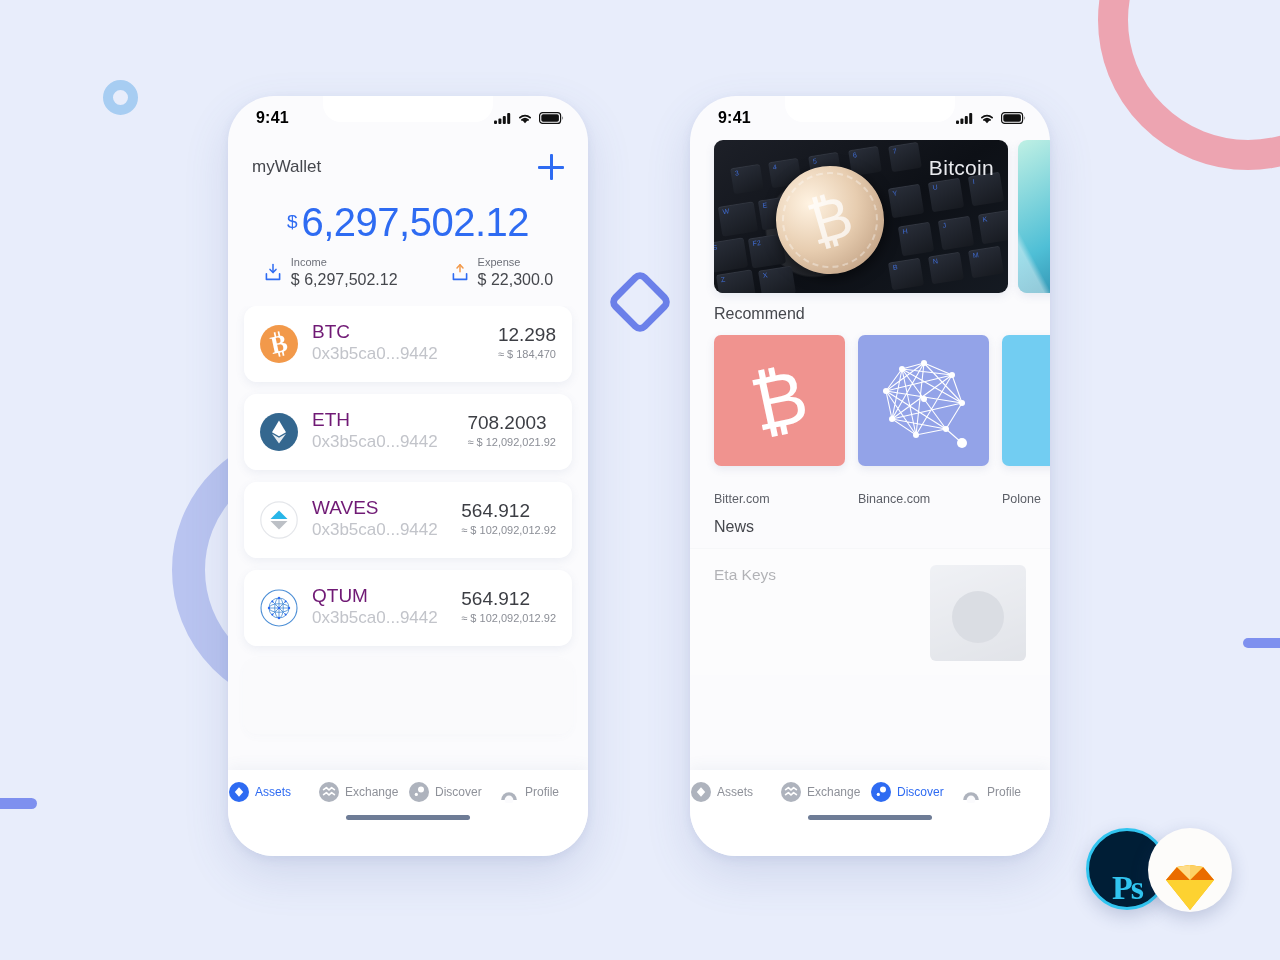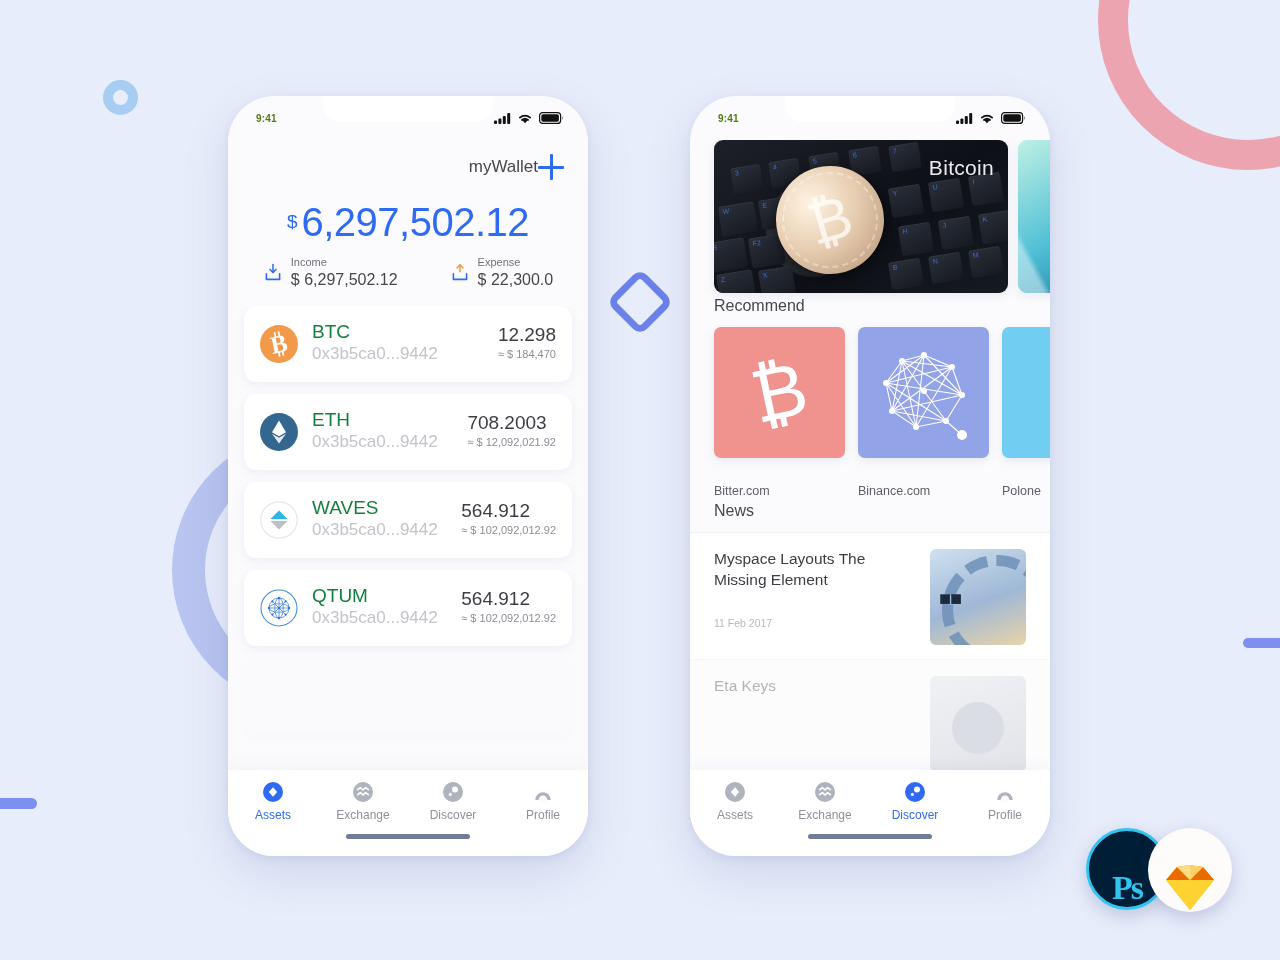--- a/index.html
+++ b/index.html
@@ -62,27 +62,27 @@
     z-index: 12;
   }
 
   
   .statusbar {
     height: 44px; flex: 0 0 44px;
     display: flex; align-items: center; justify-content: space-between;
     padding: 0 24px 0 28px; box-sizing: border-box;
     position: relative; z-index: 11;
   }
-  .sb-time { font-size: 10px; font-weight: bold; color: #4d7c0f; letter-spacing: .2px; }
+  .sb-time { font-size: 16px; font-weight: bold; color: #000000; letter-spacing: .2px; }
   .sb-icons { display: flex; align-items: center; gap: 6px; }
 
   
   .navrow {
     flex: 0 0 auto; height: 54px;
-    display: flex; align-items: center; justify-content: flex-end;
+    display: flex; align-items: center; justify-content: space-between;
     padding: 0 24px; box-sizing: border-box;
   }
   .nav-title { font-size: 17px; color: #45474d; }
   .plus-btn {
     width: 26px; height: 26px; position: relative; cursor: pointer;
   }
   .plus-btn::before, .plus-btn::after {
     content: ""; position: absolute; background: #2e6bf2; border-radius: 1px;
   }
   .plus-btn::before { left: 0; top: 11.5px; width: 26px; height: 3px; }
@@ -110,40 +110,40 @@
     flex: 1 1 auto; padding: 0 16px; position: relative; overflow: hidden;
   }
   .asset-card {
     background: #ffffff; border-radius: 13px;
     box-shadow: 0 3px 10px rgba(90,110,160,.09);
     height: 76px; margin-bottom: 12px;
     display: flex; align-items: center; padding: 0 16px; box-sizing: border-box;
   }
   .coin-icon { width: 38px; height: 38px; flex: 0 0 38px; margin-right: 14px; }
   .coin-meta { flex: 1 1 auto; min-width: 0; }
-  .coin-sym { font-size: 19px; color: #15803d; line-height: 1.1; }
+  .coin-sym { font-size: 19px; color: #701a75; line-height: 1.1; }
   .coin-addr { font-size: 17px; color: #c2c4ca; line-height: 1.3; }
   .coin-nums { text-align: left; flex: 0 0 auto; }
   .coin-amt { font-size: 19px; color: #3c3e44; line-height: 1.1; }
   .coin-fiat { font-size: 11px; color: #8b8e96; line-height: 1.5; }
   .asset-card.ghost {
     opacity: .5; box-shadow: 0 3px 10px rgba(90,110,160,.05);
     background: #fafafc;
   }
 
   
   .tabbar {
     flex: 0 0 auto; height: 86px; background: #ffffff;
     box-shadow: 0 -3px 14px rgba(90,110,160,.07);
     display: flex; flex-direction: column; justify-content: flex-start;
     padding-top: 11px; box-sizing: border-box; position: relative; z-index: 10;
   }
   .tabs { display: flex; }
   .tab {
-    flex: 1; display: flex; flex-direction: column;
+    flex: 1; display: flex; flex-direction: row;
     align-items: center; gap: 5px; cursor: pointer;
   }
   .tab-label { font-size: 12px; color: #8e9199; }
   .tab.active .tab-label { color: #2e6bf2; }
   .home-ind {
     width: 124px; height: 5px; border-radius: 3px;
     background: #6e7c96; margin: 12px auto 0;
   }
 
   
@@ -190,21 +190,21 @@
   .teal-bg {
     position: absolute; inset: 0;
     background: linear-gradient(150deg, #bff0e4 0%, #4fbfd6 38%, #1a6f93 70%, #0b3450 100%);
   }
   .teal-bg::after {
     content: ""; position: absolute; inset: 0;
     background: linear-gradient(62deg, rgba(255,255,255,.45) 0 7%, rgba(255,255,255,0) 9% 30%, rgba(255,255,255,.30) 33% 38%, rgba(255,255,255,0) 41%);
   }
 
   .sec-title {
-    font-size: 16px; color: #45474d; padding: 4px 0 12px 24px;
+    font-size: 16px; color: #45474d; padding: 12px 0 12px 24px;
   }
   .rec-row { display: flex; gap: 13px; padding-left: 24px; }
   .rec-item { flex: 0 0 131px; }
   .rec-tile {
     width: 131px; height: 131px; border-radius: 7px;
     display: flex; align-items: center; justify-content: center;
     box-shadow: 0 3px 9px rgba(90,110,160,.12);
   }
   .rec-name { font-size: 12.5px; color: #5c5f67; margin-top: 26px; white-space: nowrap; }
   .rec-btc-glyph { font-size: 74px; color: #ffffff; line-height: 1; transform: rotate(-12deg); }
@@ -606,30 +606,20 @@
               <svg width="60" height="60" viewBox="0 0 60 60">
                 <circle cx="30" cy="30" r="3" fill="#ffffff" opacity=".9"></circle>
               </svg>
             </div>
             <div class="rec-name">Polone</div>
           </div>
         </div>
 
         <div class="sec-title">News</div>
 
-        <div class="news-item">
-          <div class="news-text">
-            <div class="news-title">Myspace Layouts The Missing Element</div>
-            <div class="news-date">11 Feb 2017</div>
-          </div>
-          <div class="news-thumb">
-            <div class="news-thumb-arc"></div>
-            <div class="news-thumb-mark">■■</div>
-          </div>
-        </div>
 
         <div class="news-item fading">
           <div class="news-text">
             <div class="news-title">Eta Keys</div>
           </div>
           <div class="news-thumb avatar"></div>
         </div>
 
       </div>
 

